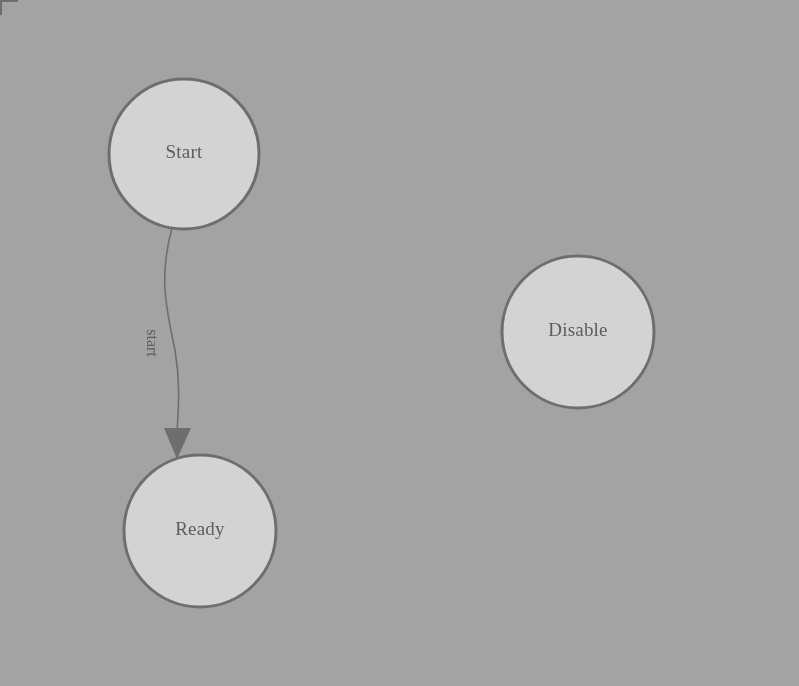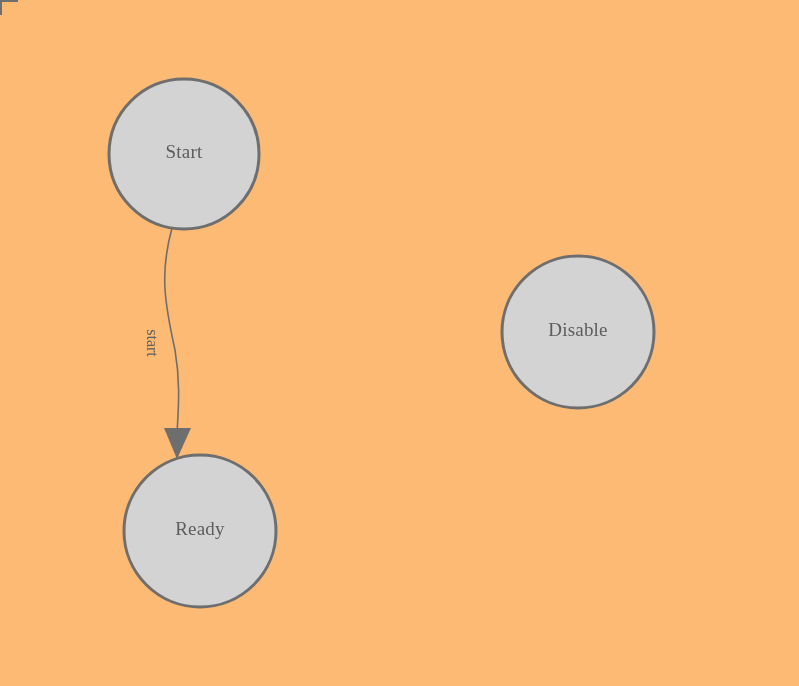--- a/index.html
+++ b/index.html
@@ -10,21 +10,21 @@
   body {
     width: 799px;
     height: 686px;
     overflow: hidden;
     font-family: "Liberation Serif", "DejaVu Serif", serif;
   }
   #canvas {
     position: relative;
     width: 799px;
     height: 686px;
-    background: #fdba74;
+    background: #a3a3a3;
   }
   #graph-svg {
     position: absolute;
     top: 0;
     left: 0;
     width: 799px;
     height: 686px;
   }
   .state-label {
     font-family: "Liberation Serif", "DejaVu Serif", serif;

